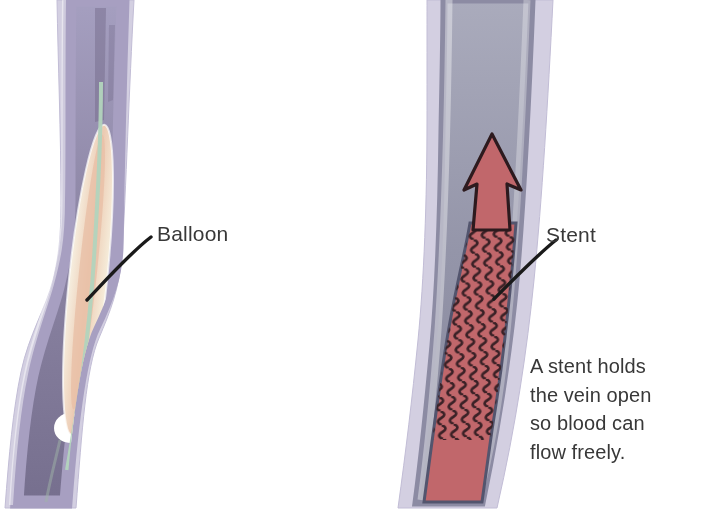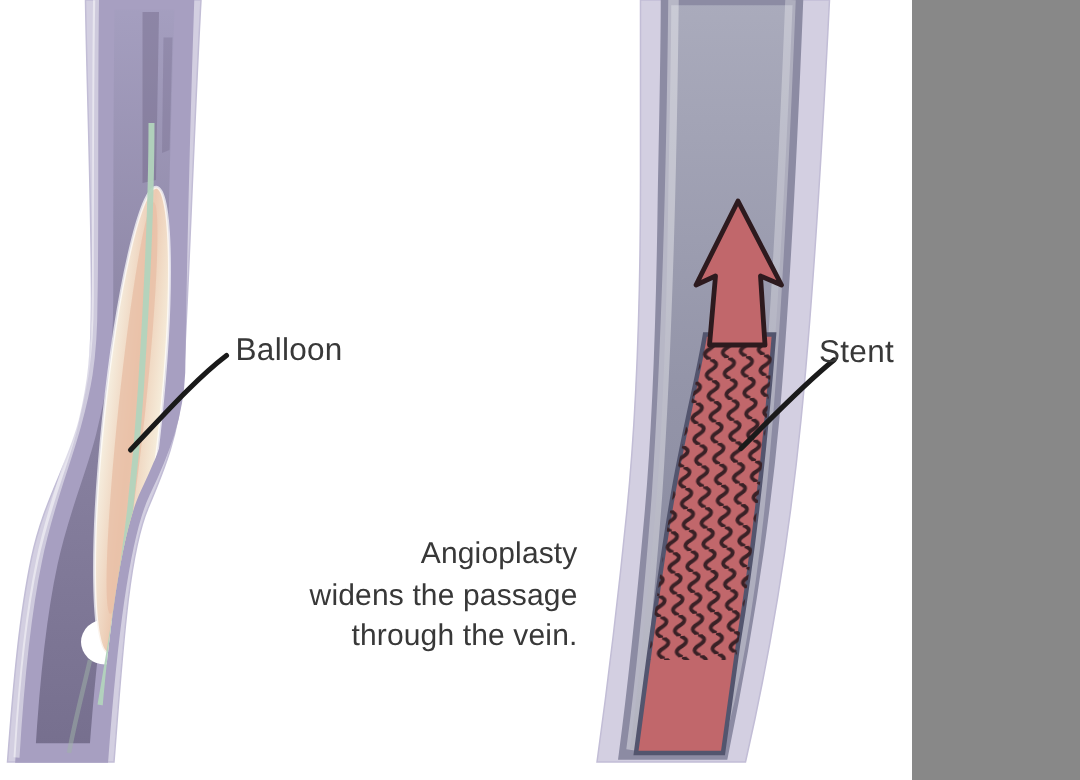--- a/index.html
+++ b/index.html
@@ -5,23 +5,22 @@
   :root{
     --background:#ffffff; --vein-outer:#d3cfe1; --vein-wall:#a79fc1;
     --vein-lumen-left:#928ba9; --vein-lumen-right:#9b9caf;
     --balloon-cream:#f4ead9; --balloon-peach:#e8bfa6; --catheter-green:#b2d4bd;
     --blood-red:#c1676b; --stent-mesh-dark:#3a2126; --arrow-outline:#2d1a1e;
     --leader-line:#1a1a1a; --text:#383838;
   }
   html,body{margin:0;padding:0;}
   body{background:#888;font-family:"Liberation Sans","DejaVu Sans",sans-serif;}
   .stage{
-    position:relative;width:608px;height:520px;overflow:hidden;
+    position:relative;width:720px;height:520px;overflow:hidden;
     background:var(--background);
-    text-align:right;
   }
   .stage svg{position:absolute;left:0;top:0;}
   .label{
     position:absolute;color:var(--text);font-size:21px;font-weight:400;
     letter-spacing:.2px;white-space:nowrap;
   }
   .balloon-label{left:157px;top:222px;}
   .stent-label{left:546px;top:223px;}
   .caption{
     position:absolute;color:var(--text);font-size:20px;line-height:27.5px;
@@ -107,16 +106,17 @@
       </g>
 
       <path d="M 492 134 L 521 190 L 507 184 L 510 230 L 473 230 L 477 184 L 464 190 Z" fill="var(--blood-red,#c1676b)" stroke="var(--arrow-outline,#2d1a1e)" stroke-width="3.2" stroke-linejoin="round"></path>
     </g>
 
     <path d="M 556 240 C 536 256 514 279 494 299" fill="none" stroke="var(--leader-line,#1a1a1a)" stroke-width="3.4" stroke-linecap="round"></path>
   </svg>
 
   <div class="label balloon-label">Balloon</div>
   <div class="label stent-label">Stent</div>
-  <div class="caption left-caption">Angioplasty
-widens the passage
-through the vein.</div>
+  <div class="caption right-caption">A stent holds
+the vein open
+so blood can
+flow freely.</div>
 </div>
 
 </body></html>

